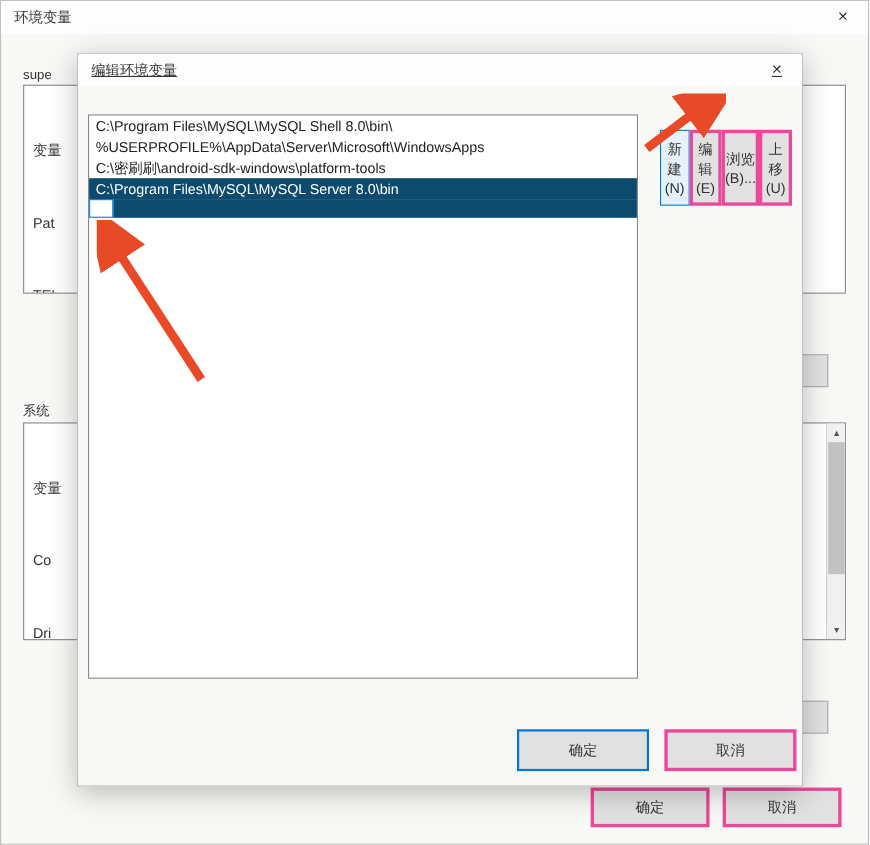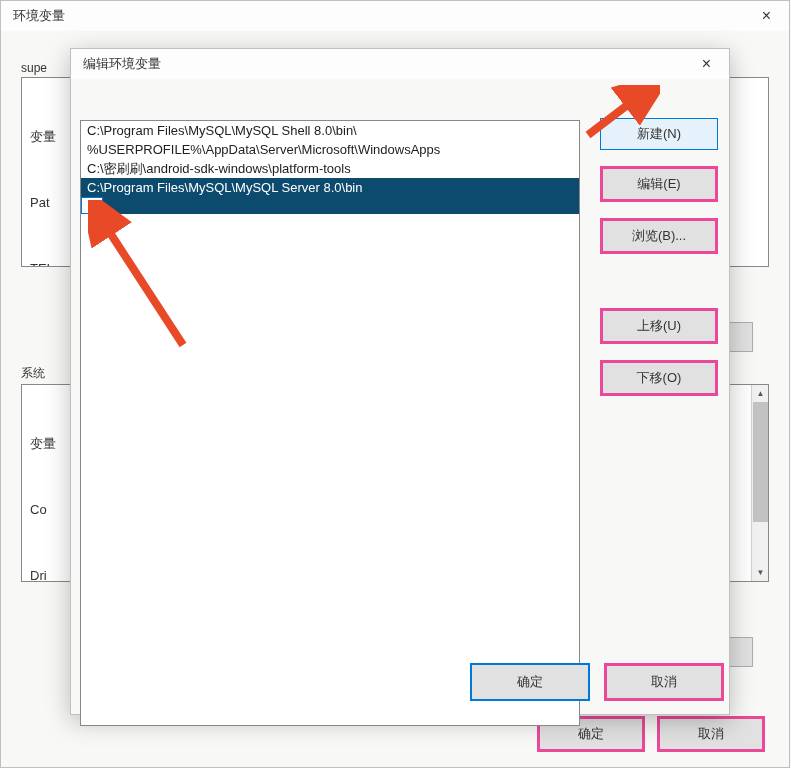--- a/index.html
+++ b/index.html
@@ -92,43 +92,43 @@
     }
     #bg-btn-row-bottom {
       position: absolute; right: 24px; bottom: 15px; display: flex; gap: 12px;
     }
     
     #fg-dialog {
       left: 70px; top: 48px; width: 660px; height: 667px;
       box-shadow: 0 6px 24px rgba(0,0,0,0.25);
       z-index: 10;
     }
-    #fg-dialog .titlebar { border-bottom: 0; }
+    #fg-dialog .titlebar { border-bottom: 0; text-decoration: underline; }
     #fg-list {
-      position: absolute; left: 80px; top: 120px;
-      width: 500px; height: 606px;
+      position: absolute; left: 80px; top: 104px;
+      width: 500px; height: 513px;
       background: #fff; border: 1px solid #888;
       z-index: 12;
     }
     #fg-list .row {
       font-size: 13px; line-height: 19px; padding: 0 6px;
       color: #222; white-space: nowrap; overflow: hidden;
     }
     #fg-list .row.selected {
       background: #0c4a6e; color: #fff;
     }
     #fg-list .edit-cell {
       background: #fff; border: 1px solid #0078d7;
       width: 22px; height: 17px; margin: 0;
       display: block;
     }
     #fg-buttons {
       position: absolute; left: 600px; top: 118px;
       width: 120px; z-index: 12;
-      display: flex; flex-direction: column; gap: 0;
+      display: flex; flex-direction: row; gap: 0;
     }
     #fg-buttons .btn { width: 118px; margin-bottom: 0; }
     .gap-sm { height: 16px; }
     .gap-md { height: 38px; }
     #fg-bottom-row {
       position: absolute; left: 470px; top: 663px;
       display: flex; gap: 14px; z-index: 12;
     }
     #fg-bottom-row .btn { width: 120px; padding: 7px 0; }
     
@@ -210,21 +210,20 @@
 <div id="fg-buttons">
   <button class="btn highlight">新建(N)</button>
   <div class="gap-sm"></div>
   <button class="btn">编辑(E)</button>
   <div class="gap-sm"></div>
   <button class="btn">浏览(B)...</button>
   <div class="gap-sm"></div>
   <div class="gap-md"></div>
   <button class="btn">上移(U)</button>
   <div class="gap-sm"></div>
-  <button class="btn">下移(O)</button>
   <div class="gap-md"></div>
 </div>
 
 <div id="fg-bottom-row">
   <button class="btn primary">确定</button>
   <button class="btn">取消</button>
 </div>
 
 <svg class="arrow-annot" style="left:88px;top:200px" width="110" height="160">
   <defs>

